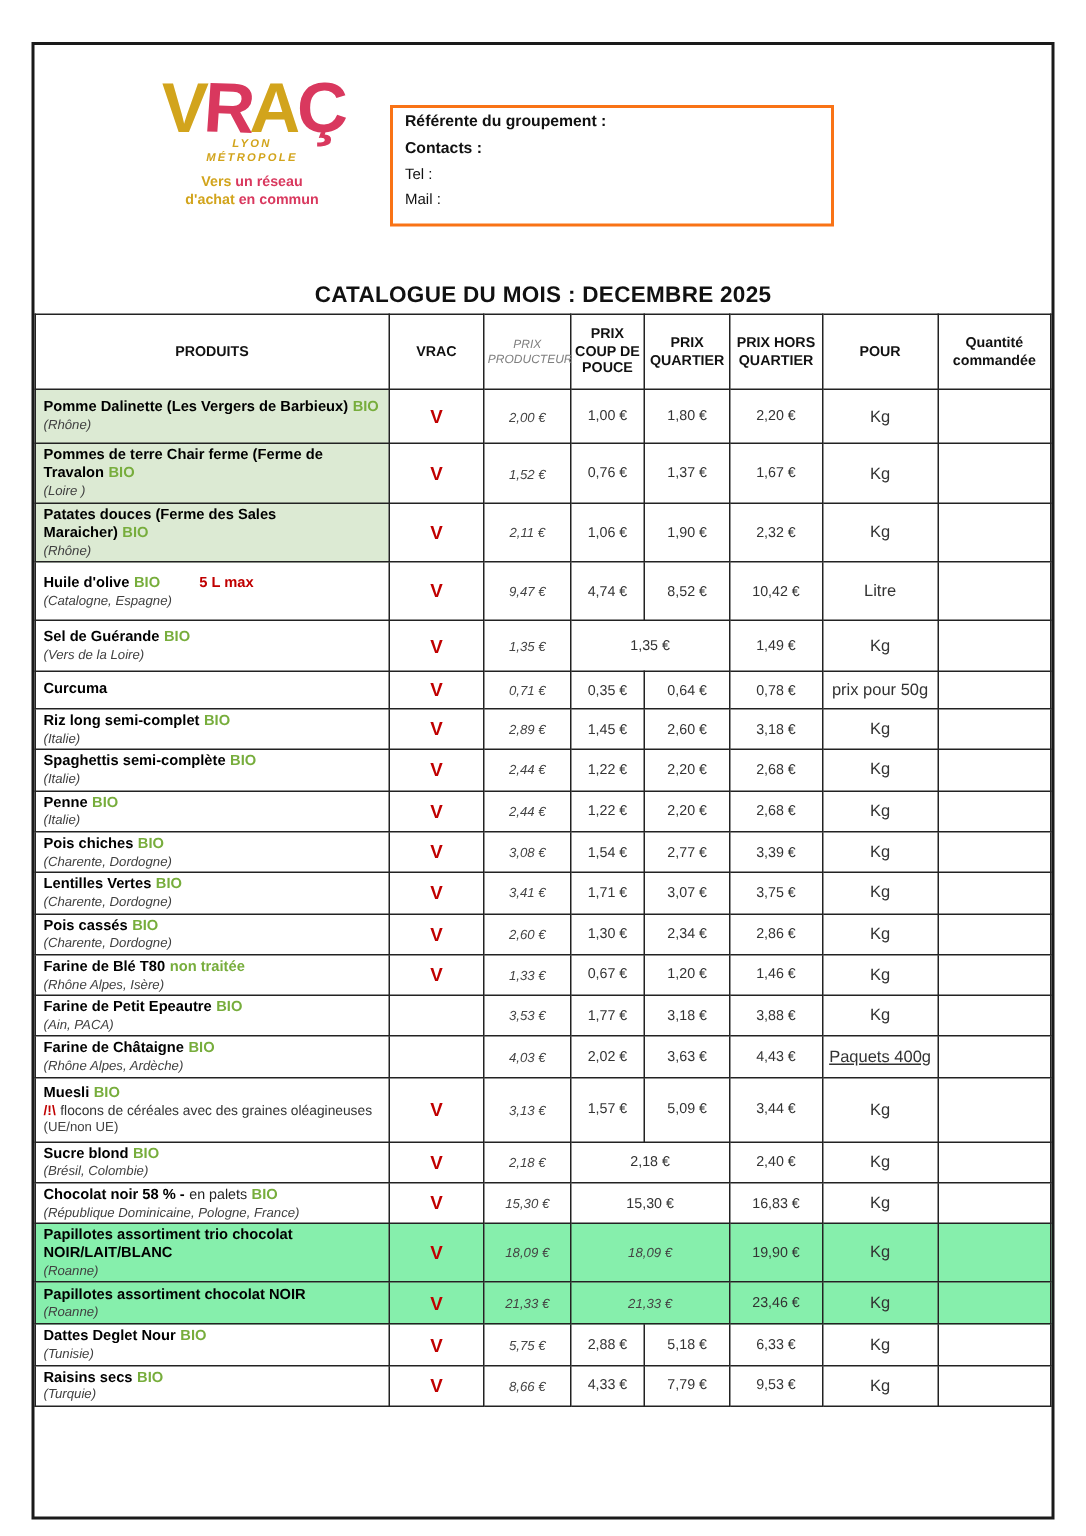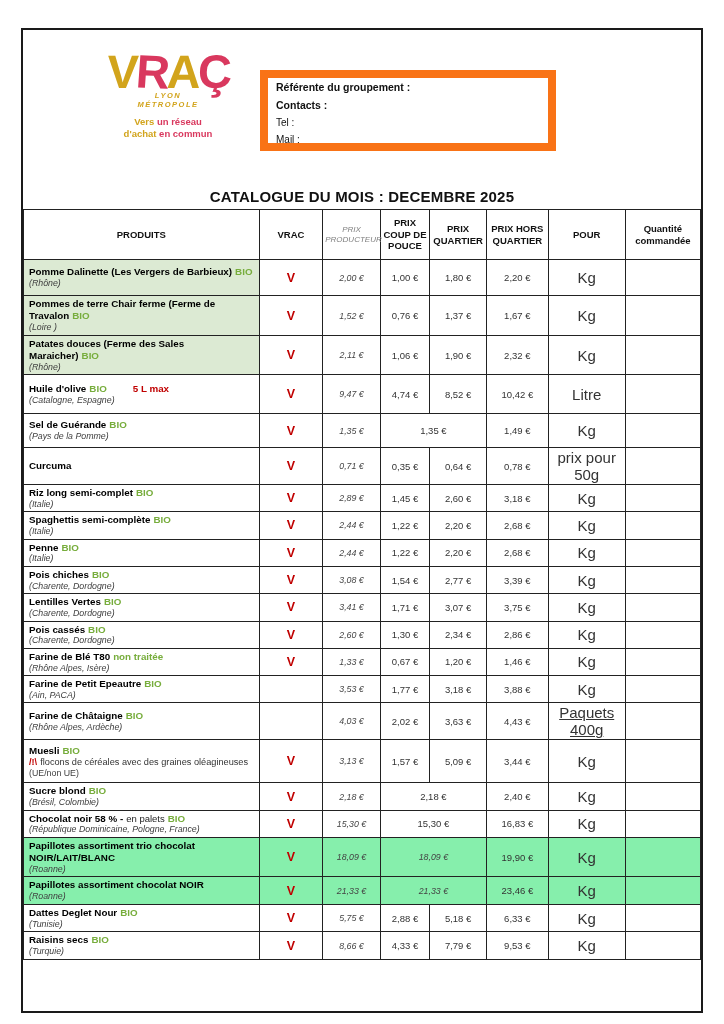--- a/index.html
+++ b/index.html
@@ -8,21 +8,21 @@
 
   
   .logo{position:absolute;left:50px;top:20px;width:190px;text-align:center;}
   .logo-letters{font-weight:900;font-size:47px;line-height:0.95;letter-spacing:-3px;transform:skewX(-2deg);}
   .logo-letters span{display:inline-block;}
   .logo-letters span:nth-child(2){transform:rotate(2deg);}
   .logo-letters span:nth-child(4){transform:rotate(-2deg);}
   .logo-sub{font-size:7.5px;font-weight:700;letter-spacing:1.5px;line-height:1.25;margin-top:-4px;}
   .logo-tag{font-size:9.5px;font-weight:700;line-height:1.2;margin-top:7px;}
 
-  .contact-box{position:absolute;left:237px;top:40px;width:296px;height:81px;border:8px solid #f97316;box-sizing:border-box;padding:3px 8px 0 8px;}
+  .contact-box{position:absolute;left:237px;top:40px;width:296px;height:81px;border:2px solid #f97316;box-sizing:border-box;padding:3px 8px 0 8px;}
   .cb-line{font-size:10px;color:#111;margin-bottom:6px;}
   .cb-line.bold{font-weight:700;font-size:10.5px;}
 
   .title{position:absolute;left:0;top:158px;width:100%;text-align:center;font-weight:700;font-size:15px;color:#111;letter-spacing:0.2px;}
 
   
   table{position:absolute;left:0;top:179px;width:100%;border-collapse:collapse;table-layout:fixed;}
   th,td{border:1.5px solid #222;vertical-align:middle;box-sizing:border-box;}
   thead tr{height:50px;}
   th{font-size:9.5px;font-weight:700;color:#111;text-align:center;padding:2px;line-height:1.25;}
@@ -33,21 +33,21 @@
   .pnormal{color:#222;font-weight:400;font-size:9.5px;margin-left:3px;}
   .bio{color:#77ad3c;font-weight:700;font-size:9.8px;margin-left:3px;}
   .red-note{color:#c00000;font-weight:700;font-size:9.8px;margin-left:26px;}
   .warn-line{font-size:9.2px;color:#333;font-weight:400;}
   .warn-icon{color:#c00000;font-weight:700;margin-right:3px;font-size:9.2px;}
   .origin{font-style:italic;color:#404040;font-size:8.8px;font-weight:400;}
   .origin.plain{font-style:normal;}
   .vmark{color:#c00000;font-weight:800;font-size:12.5px;}
   td.producteur{font-style:italic;font-size:8.8px;color:#444;}
   td.merged.italic{font-style:italic;font-size:8.8px;color:#444;}
-  td.pour{font-size:15px;color:#333;}
+  td.pour{font-size:11px;color:#333;}
   .underline{text-decoration:underline;}
   tr.bg-green td:first-child{background:#dcead3;}
   tr.bg-salmon td{background:#86efac;}
 </style>
 </head>
 <body>
 
 <div class="page">
 
   <div class="logo">
@@ -143,21 +143,21 @@
           <td class="producteur">9,47 €</td>
           <td>4,74 €</td>
           <td>8,52 €</td>
           <td>10,42 €</td>
           <td class="pour"><span>Litre</span></td>
           <td></td>
         </tr>
         <tr style="height: 34px;">
           <td class="product">
             <div><span class="pname">Sel de Guérande</span><span class="bio">BIO</span></div>
-            <div class="origin">(Pays de la Pomme)</div>
+            <div class="origin">(Vers de la Loire)</div>
           </td>
           <td><span class="vmark">V</span></td>
           <td class="producteur">1,35 €</td>
           <td class="merged" colspan="2">1,35 €</td>
           <td>1,49 €</td>
           <td class="pour"><span>Kg</span></td>
           <td></td>
         </tr>
         <tr style="height: 25px;">
           <td class="product">

